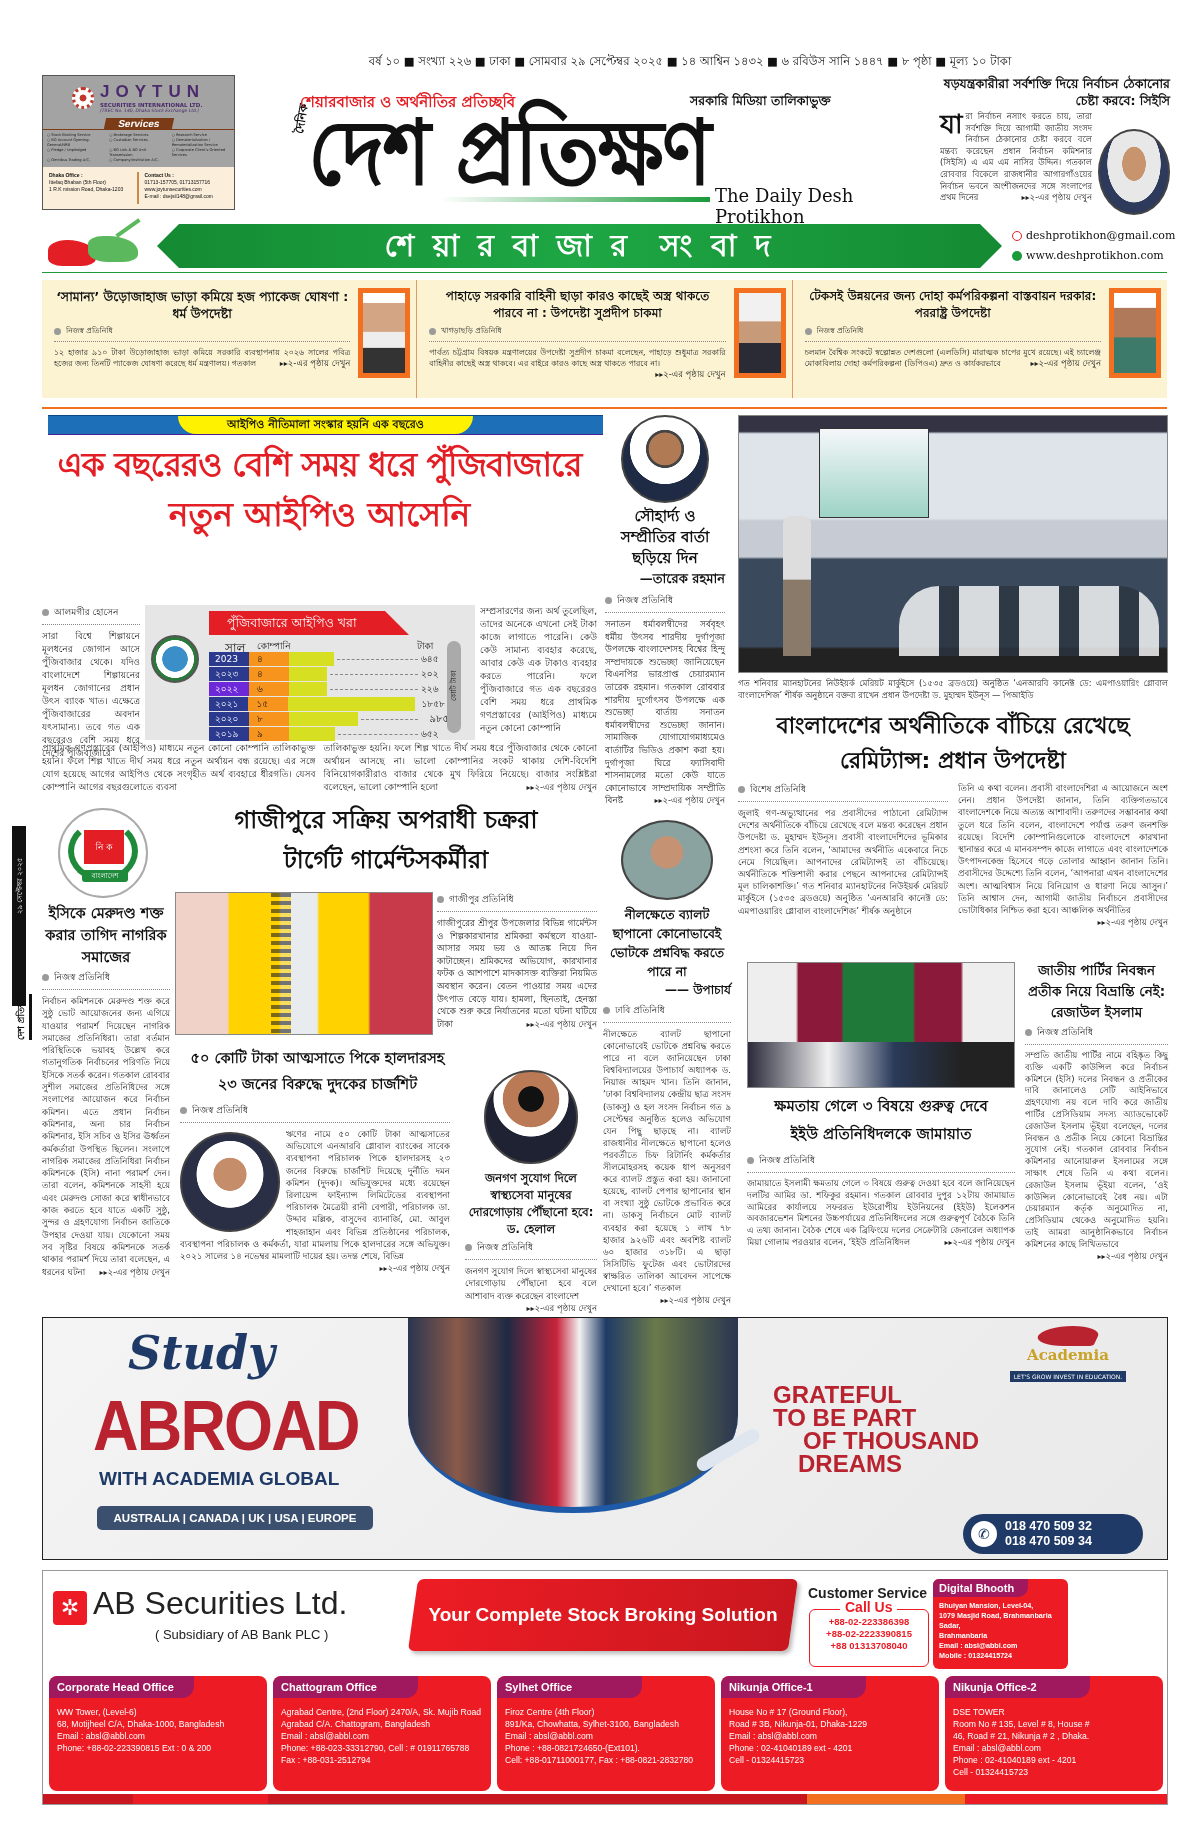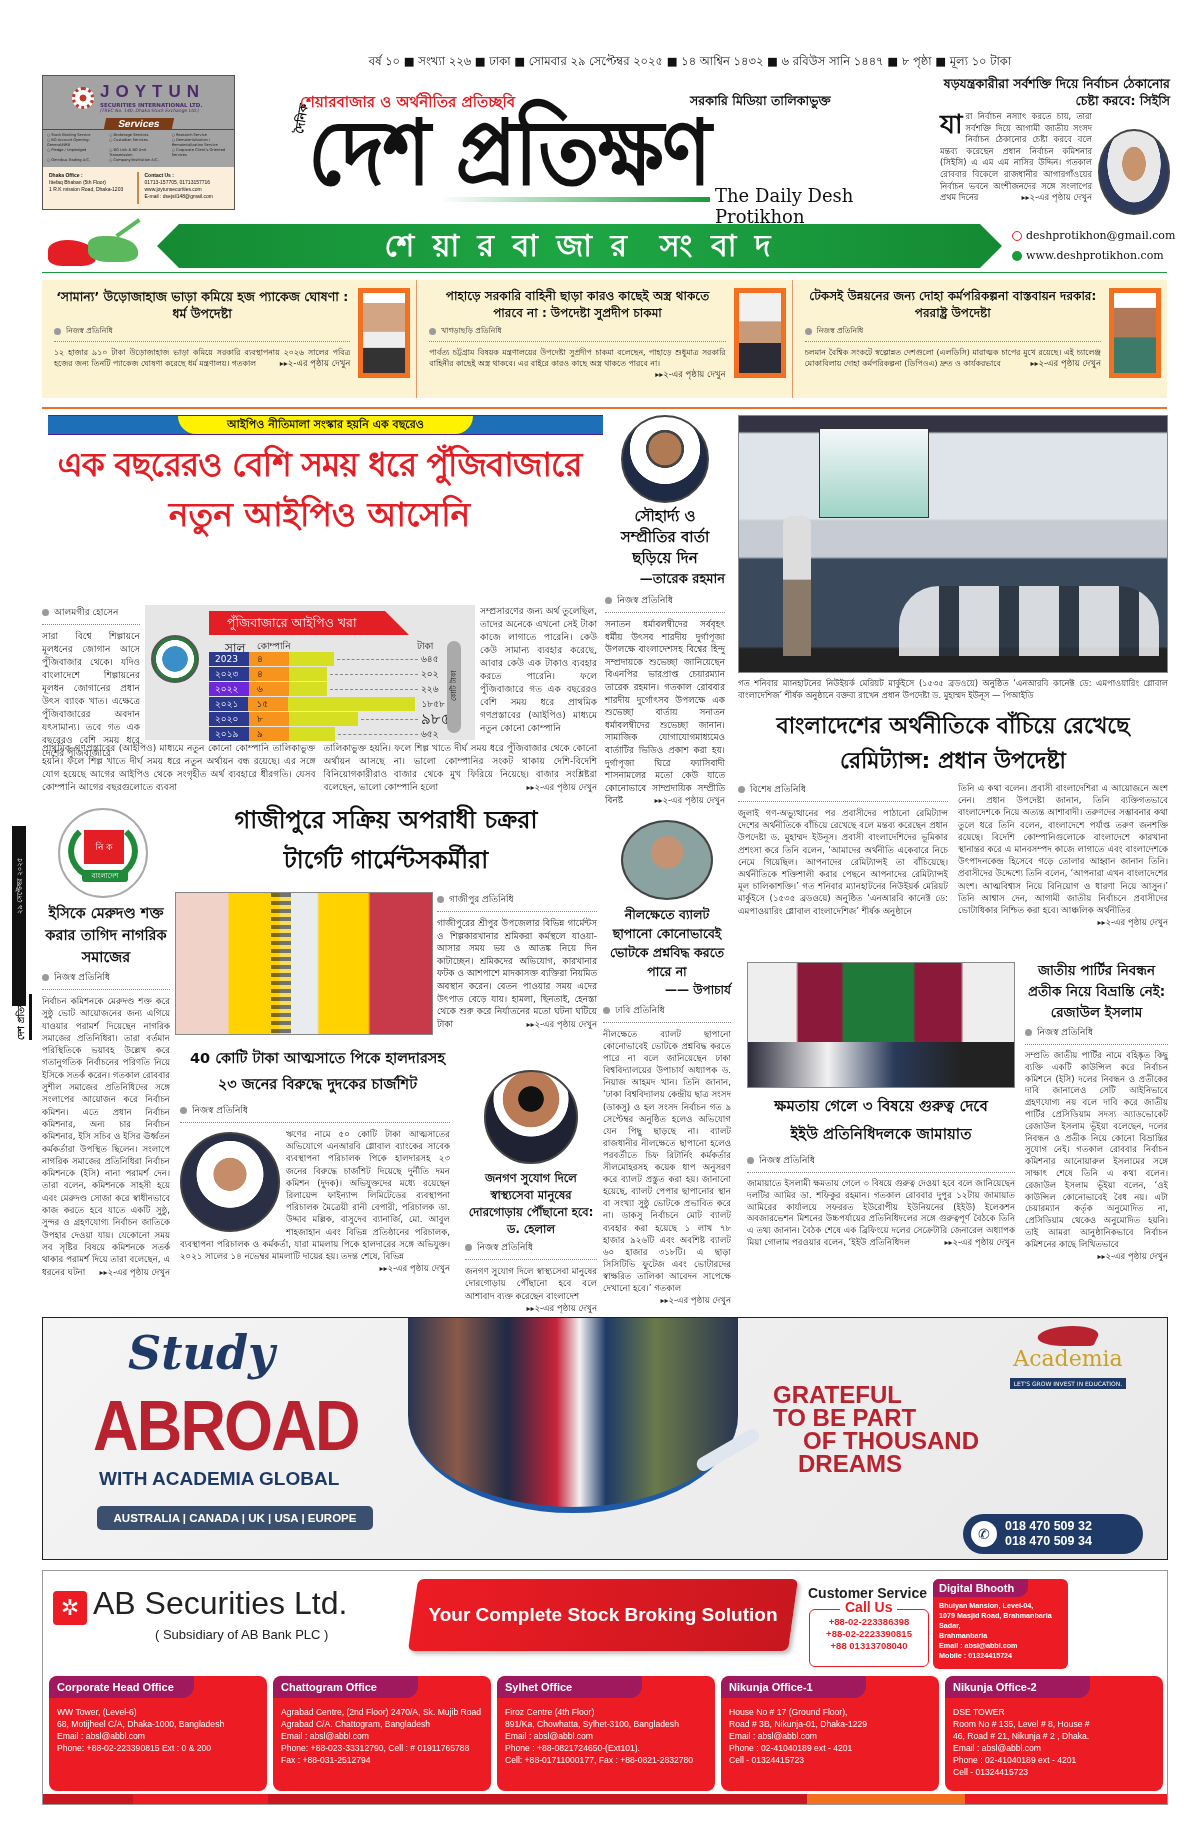--- a/index.html
+++ b/index.html
@@ -195,21 +195,21 @@
         <div style="width: 40px; height: 14px; background: rgb(247, 148, 29); color: rgb(17, 17, 17); padding-left: 8px; line-height: 14px;">১৫</div>
         <div style="width: 130px; height: 14px; background: rgb(215, 223, 35);"></div>
         <div style="flex: 1 1 0%; border-top: 1px dashed rgb(136, 136, 136); margin: 0px 3px;"></div>
         <div style="width: 28px; font-size: 9px;">১৮৫৮</div>
       </div>
       <div style="position: relative; height: 14px; margin-bottom: 1px; display: flex; align-items: center; font-size: 9px;">
         <div style="width: 40px; height: 14px; background: rgb(43, 58, 143); color: rgb(255, 255, 255); padding-left: 6px; line-height: 14px;">২০২০</div>
         <div style="width: 40px; height: 14px; background: rgb(247, 148, 29); color: rgb(17, 17, 17); padding-left: 8px; line-height: 14px;">৮</div>
         <div style="width: 69px; height: 14px; background: rgb(215, 223, 35);"></div>
         <div style="flex: 1 1 0%; border-top: 1px dashed rgb(136, 136, 136); margin: 0px 3px;"></div>
-        <div style="width: 28px; font-size: 15px;">৯৮৫</div>
+        <div style="width: 28px; font-size: 10px; text-align: right;">৯৮৫</div>
       </div>
       <div style="position: relative; height: 14px; margin-bottom: 1px; display: flex; align-items: center; font-size: 9px;">
         <div style="width: 40px; height: 14px; background: rgb(43, 58, 143); color: rgb(255, 255, 255); padding-left: 6px; line-height: 14px;">২০১৯</div>
         <div style="width: 40px; height: 14px; background: rgb(247, 148, 29); color: rgb(17, 17, 17); padding-left: 8px; line-height: 14px;">৯</div>
         <div style="width: 46px; height: 14px; background: rgb(215, 223, 35);"></div>
         <div style="flex: 1 1 0%; border-top: 1px dashed rgb(136, 136, 136); margin: 0px 3px;"></div>
         <div style="width: 28px; font-size: 9px;">৬৫২</div>
       </div>
     </div>
   <div style="position:absolute;left:302px;top:36px;width:14px;height:92px;background:#aaa;border-radius:7px">
@@ -289,21 +289,21 @@
 <div class="abs" style="left:42px;top:902px;width:128px">
   <div style="font-size:14.5px;line-height:22px;font-weight:bold;text-align:center">ইসিকে মেরুদণ্ড শক্ত করার তাগিদ নাগরিক সমাজের</div>
   <div class="byline" style="margin-top:2px">
       <span class="dot"></span>
       <span>নিজস্ব প্রতিনিধি</span>
     </div>
   <div class="body-text" style="font-size:8.6px;line-height:12.3px"><span>নির্বাচন কমিশনকে মেরুদণ্ড শক্ত করে সুষ্ঠু ভোট আয়োজনের জন্য এগিয়ে যাওয়ার পরামর্শ দিয়েছেন নাগরিক সমাজের প্রতিনিধিরা। তারা বর্তমান পরিস্থিতিকে ভয়াবহ উল্লেখ করে গতানুগতিক নির্বাচনের পরিণতি নিয়ে ইসিকে সতর্ক করেন। গতকাল রোববার সুশীল সমাজের প্রতিনিধিদের সঙ্গে সংলাপের আয়োজন করে নির্বাচন কমিশন। এতে প্রধান নির্বাচন কমিশনার, অন্য চার নির্বাচন কমিশনার, ইসি সচিব ও ইসির ঊর্ধ্বতন কর্মকর্তারা উপস্থিত ছিলেন। সংলাপে নাগরিক সমাজের প্রতিনিধিরা নির্বাচন কমিশনকে (ইসি) নানা পরামর্শ দেন। তারা বলেন, কমিশনকে সাহসী হয়ে এবং মেরুদণ্ড সোজা করে স্বাধীনভাবে কাজ করতে হবে যাতে একটি সুষ্ঠু, সুন্দর ও গ্রহণযোগ্য নির্বাচন জাতিকে উপহার দেওয়া যায়। যেকোনো সময় সব সৃষ্টির বিষয়ে কমিশনকে সতর্ক থাকার পরামর্শ দিয়ে তারা বলেছেন, এ ধরনের ঘটনা</span> <span class="cont">২-এর পৃষ্ঠায় দেখুন</span></div>
 </div>
 
 <div class="abs" style="left:180px;top:1045px;width:275px;text-align:center;font-weight:bold">
-  <div style="font-size:14.5px;line-height:26px">40 কোটি টাকা আত্মসাতে পিকে হালদারসহ</div>
+  <div style="font-size:14.5px;line-height:26px">৫০ কোটি টাকা আত্মসাতে পিকে হালদারসহ</div>
   <div style="font-size:14.5px;line-height:26px">২৩ জনের বিরুদ্ধে দুদকের চার্জশিট</div>
 </div>
 <div class="abs" style="left:180px;top:1103px;width:270px">
   <div class="byline">
       <span class="dot"></span>
       <span>নিজস্ব প্রতিনিধি</span>
     </div>
   <div class="portrait" style="float:left;width:100px;height:100px;margin:4px 6px 2px 0;background:radial-gradient(circle at 50% 42%,#c58d6a 0 22%,#fff 23% 45%,#2a2f45 46%)"></div>
   <div class="body-text" style="font-size:8.6px;line-height:12.2px"><span>ঋণের নামে ৫০ কোটি টাকা আত্মসাতের অভিযোগে এনআরবি গ্লোবাল ব্যাংকের সাবেক ব্যবস্থাপনা পরিচালক পিকে হালদারসহ ২৩ জনের বিরুদ্ধে চার্জশিট দিয়েছে দুর্নীতি দমন কমিশন (দুদক)। অভিযুক্তদের মধ্যে রয়েছেন রিলায়েন্স ফাইন্যান্স লিমিটেডের ব্যবস্থাপনা পরিচালক মৈত্রেয়ী রানী বেপারী, পরিচালক ডা. উদ্দাব মল্লিক, বাসুদেব ব্যানার্জি, মো. আবুল শাহজাহান এবং বিভিন্ন প্রতিষ্ঠানের পরিচালক, ব্যবস্থাপনা পরিচালক ও কর্মকর্তা, যারা মামলায় পিকে হালদারের সঙ্গে অভিযুক্ত। ২০২১ সালের ১৪ নভেম্বর মামলাটি দায়ের হয়। তদন্ত শেষে, বিভিন্ন</span> <span class="cont">২-এর পৃষ্ঠায় দেখুন</span></div>
 </div>
@@ -361,21 +361,21 @@
   <div style="position:absolute;left:365px;top:0;width:330px;height:195px;border-radius:0 0 50% 50%;background:linear-gradient(90deg,#2a3550,#8a5a4a 15%,#1f2a44 30%,#c8233a 45%,#f1f1f1 52%,#1f3a66 60%,#6a7a4a 75%,#2a3550);border-bottom:6px solid #1f5aa8"></div>
   <div style="position:absolute;left:650px;top:125px;width:70px;height:14px;background:#dfe6ef;border-radius:7px;transform:rotate(-30deg)"></div>
   <div style="position:absolute;left:730px;top:65px;font-family:'Liberation Sans',sans-serif;font-weight:bold;font-size:24px;line-height:23px;color:#b8232f">
     <div>GRATEFUL</div>
     <div>TO BE PART</div>
     <div style="padding-left:30px">OF THOUSAND</div>
     <div style="padding-left:25px">DREAMS</div>
   </div>
   <div style="position:absolute;left:935px;top:8px;width:180px;text-align:center">
     <div style="width:60px;height:20px;margin:0 auto;background:#b8232f;border-radius:50% 50% 10% 50%;transform:skewX(-25deg)"></div>
-    <div style="font-family:'DejaVu Serif',serif;font-weight:normal;font-size:22px;color:#c9a227">Academia</div>
+    <div style="font-family:'DejaVu Serif',serif;font-weight:bold;font-size:15px;color:#c9a227">Academia</div>
     <div style="background:#1f3a66;color:#fff;font-size:6px;padding:2px 4px;display:inline-block">LET'S GROW INVEST IN EDUCATION.</div>
   </div>
   <div style="position:absolute;left:920px;top:196px;width:180px;height:40px;background:#1f3a66;border-radius:20px;display:flex;align-items:center;padding-left:8px;gap:8px">
     <div style="width:26px;height:26px;border-radius:50%;background:#fff;color:#1f3a66;text-align:center;line-height:26px;font-size:14px">✆</div>
     <div style="color:#fff;font-family:'Liberation Sans',sans-serif;font-weight:bold;font-size:12.5px;line-height:15px">
       <div>018 470 509 32</div>
       <div>018 470 509 34</div>
     </div>
   </div>
 </div>

